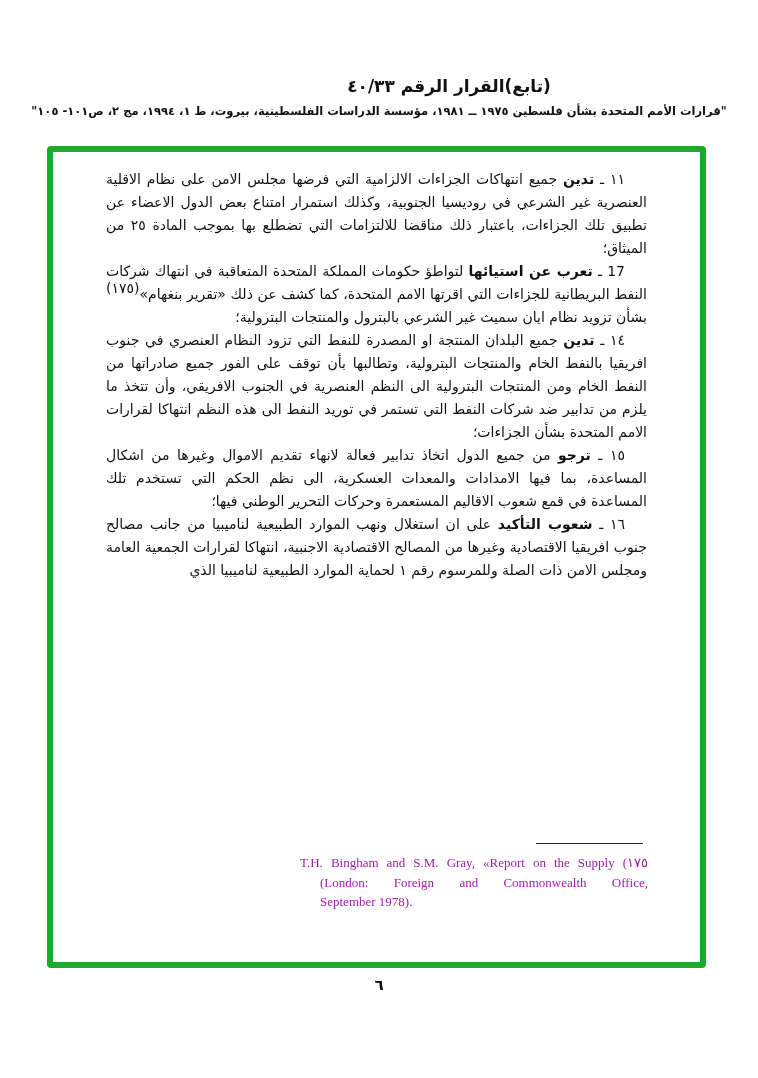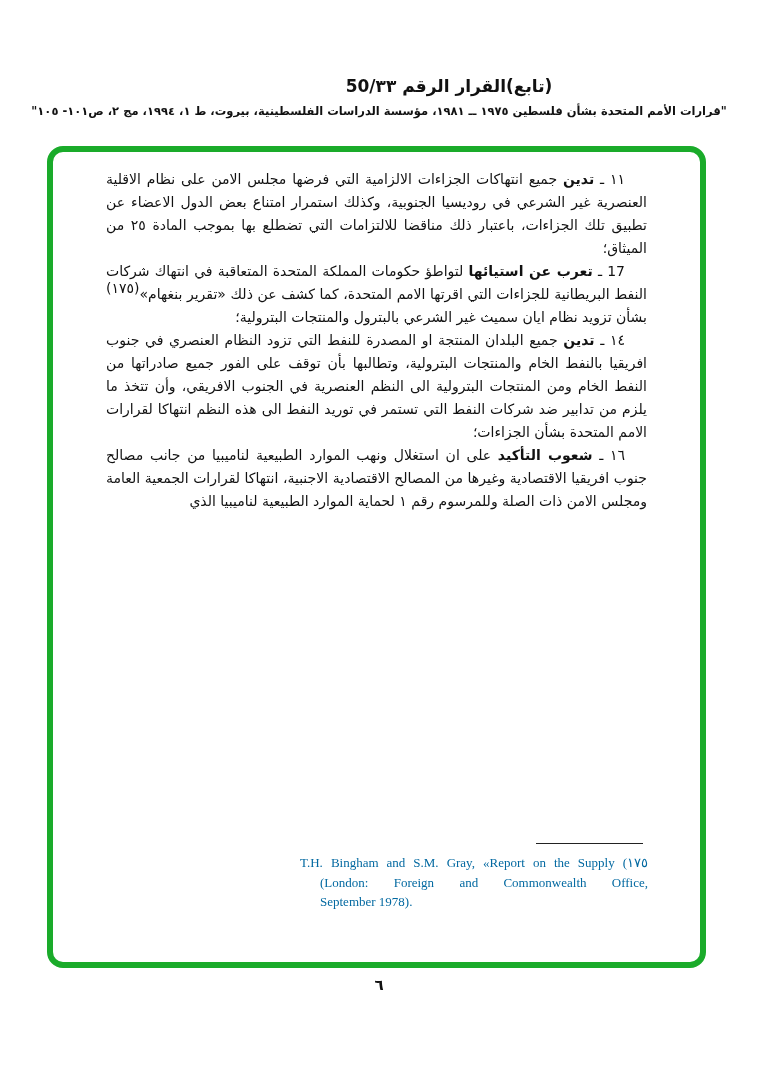--- a/index.html
+++ b/index.html
@@ -30,21 +30,21 @@
     font-weight: bold;
     font-size: 11.5px;
   }
 
   .green-frame {
     position: absolute;
     left: 47px; top: 146px;
     width: 659px; height: 822px;
     box-sizing: border-box;
     border: 6px solid #1aab2a;
-    border-radius: 16px;
+    border-radius: 4px;
   }
 
   .body-text {
     position: absolute;
     top: 16px; right: 53px;
     width: 541px;
     direction: rtl;
     text-align: justify;
     font-size: 14px;
     line-height: 23px;
@@ -68,47 +68,48 @@
   }
 
   .footnote {
     position: absolute;
     top: 701px; right: 52px;
     width: 348px;
     direction: ltr;
     font-family: "Liberation Serif", serif;
     font-size: 13px;
     line-height: 19.5px;
-    color: #0369a1;
+    color: #a21caf;
   }
   .fn-line { padding-left: 20px; }
   .fn-line:first-child { padding-left: 0; }
   .fn-line.just { text-align: justify; text-align-last: justify; }
 
   .page-number {
     position: absolute;
     top: 976px; left: 0; right: 0;
     text-align: center;
     font-weight: bold;
     font-size: 15px;
   }
 </style>
 </head>
 <body>
 
-<div class="doc-title">(تابع)القرار الرقم 50/٣٣</div>
+<div class="doc-title">(تابع)القرار الرقم ٤٠/٣٣</div>
 
 <div class="doc-source">"قرارات الأمم المتحدة بشأن فلسطين ١٩٧٥ ــ ١٩٨١، مؤسسة الدراسات الفلسطينية، بيروت، ط ١، ١٩٩٤، مج ٢، ص١٠١- ١٠٥"</div>
 
 <div class="green-frame">
 
   <div class="body-text" id="paragraphs">
       <p><span>١١ ـ </span><b>تدين</b> جميع انتهاكات الجزاءات الالزامية التي فرضها مجلس الامن على نظام الاقلية العنصرية غير الشرعي في روديسيا الجنوبية، وكذلك استمرار امتناع بعض الدول الاعضاء عن تطبيق تلك الجزاءات، باعتبار ذلك مناقضا للالتزامات التي تضطلع بها بموجب المادة ٢٥ من الميثاق؛</p>
       <p><span>17 ـ </span><b>تعرب عن استيائها</b> لتواطؤ حكومات المملكة المتحدة المتعاقبة في انتهاك شركات النفط البريطانية للجزاءات التي اقرتها الامم المتحدة، كما كشف عن ذلك «تقرير بنغهام»<sup>(١٧٥)</sup> بشأن تزويد نظام ايان سميث غير الشرعي بالبترول والمنتجات البترولية؛</p>
       <p><span>١٤ ـ </span><b>تدين</b> جميع البلدان المنتجة او المصدرة للنفط التي تزود النظام العنصري في جنوب افريقيا بالنفط الخام والمنتجات البترولية، وتطالبها بأن توقف على الفور جميع صادراتها من النفط الخام ومن المنتجات البترولية الى النظم العنصرية في الجنوب الافريقي، وأن تتخذ ما يلزم من تدابير ضد شركات النفط التي تستمر في توريد النفط الى هذه النظم انتهاكا لقرارات الامم المتحدة بشأن الجزاءات؛</p>
+      <p><span>١٥ ـ </span><b>ترجو</b> من جميع الدول اتخاذ تدابير فعالة لانهاء تقديم الاموال وغيرها من اشكال المساعدة، بما فيها الامدادات والمعدات العسكرية، الى نظم الحكم التي تستخدم تلك المساعدة في قمع شعوب الاقاليم المستعمرة وحركات التحرير الوطني فيها؛</p>
       <p><span>١٦ ـ </span><b>شعوب التأكيد</b> على ان استغلال ونهب الموارد الطبيعية لناميبيا من جانب مصالح جنوب افريقيا الاقتصادية وغيرها من المصالح الاقتصادية الاجنبية، انتهاكا لقرارات الجمعية العامة ومجلس الامن ذات الصلة وللمرسوم رقم ١ لحماية الموارد الطبيعية لناميبيا الذي</p>
     </div>
 
   <div class="footnote-rule"></div>
 
   <div class="footnote" id="footnote-lines">
       <div class="fn-line just">T.H. Bingham and S.M. Gray, «Report on the Supply <span>(١٧٥</span></div>
       <div class="fn-line just">(London: Foreign and Commonwealth Office,</div>
       <div class="fn-line">September 1978).</div>
     </div>

